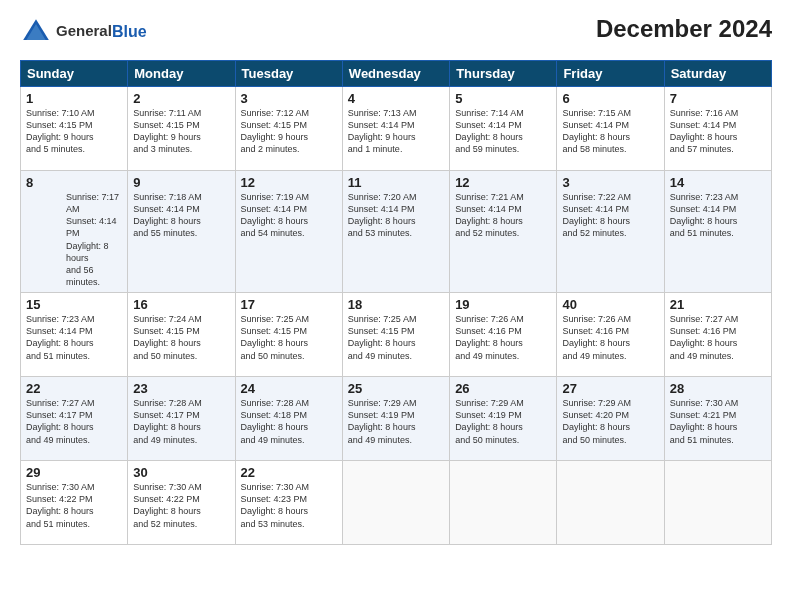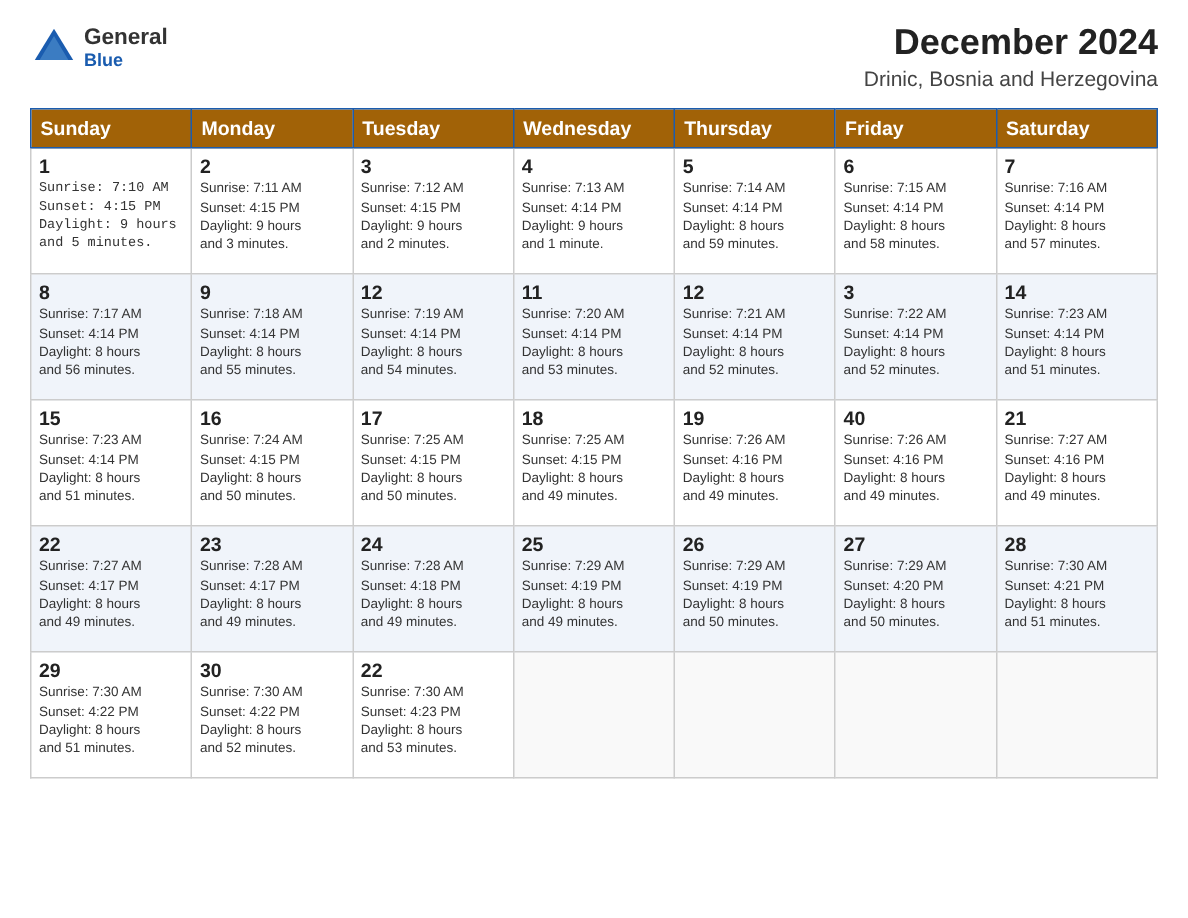--- a/index.html
+++ b/index.html
@@ -20,30 +20,29 @@
       align-items: flex-start;
       margin-bottom: 12px;
     }
     .logo {
       display: flex;
       align-items: center;
       gap: 4px;
     }
     .logo-text {
       display: flex;
-      flex-direction: column;
       line-height: 1.1;
     }
     .logo-general {
       font-size: 15px;
       font-weight: bold;
       color: #333;
     }
     .logo-blue {
-      font-size: 12px;
+      font-size: 16px;
       font-weight: bold;
       color: #1a5caf;
     }
     .logo-icon {
       width: 32px;
       height: 32px;
     }
     .title-block {
       text-align: right;
     }
@@ -56,21 +55,21 @@
     .subtitle {
       font-size: 14px;
       color: #444;
       margin-top: 2px;
     }
     .calendar {
       width: 100%;
       border-collapse: collapse;
     }
     .calendar th {
-      background: #a16207;
+      background: #0c4a6e;
       color: #fff;
       font-size: 13px;
       font-weight: bold;
       text-align: left;
       padding: 5px 6px;
       border: 1px solid #1a5caf;
     }
     .calendar td {
       width: 14.28%;
       vertical-align: top;
@@ -110,41 +109,40 @@
         <polygon points="20,4 36,30 4,30" fill="#1a5caf"></polygon>
         <polygon points="20,10 32,30 8,30" fill="#5b9bd5" opacity="0.5"></polygon>
       </svg>
       <div class="logo-text">
         <span class="logo-general">General</span>
         <span class="logo-blue">Blue</span>
       </div>
     </div>
     <div class="title-block">
       <div class="month-title">December 2024</div>
-      <div class="subtitle">Drinic, Bosnia and Herzegovina</div>
     </div>
   </div>
 
   <table class="calendar">
     <thead>
       <tr>
       <th>Sunday</th>
           <th>Monday</th>
           <th>Tuesday</th>
           <th>Wednesday</th>
           <th>Thursday</th>
           <th>Friday</th>
           <th>Saturday</th>
         </tr>
     </thead>
     <tbody id="calendar-body">
     <tr>
           <td>
             <span class="day-num">1</span>
-            <div class="cell-text" style="white-space: pre-line; font-family: Liberation Mono, monospace;">Sunrise: 7:10 AM
+            <div class="cell-text" style="white-space: pre-line;">Sunrise: 7:10 AM
 Sunset: 4:15 PM
 Daylight: 9 hours
 and 5 minutes.</div>
           </td>
           <td>
             <span class="day-num">2</span>
             <div class="cell-text" style="white-space: pre-line;">Sunrise: 7:11 AM
 Sunset: 4:15 PM
 Daylight: 9 hours
 and 3 minutes.</div>
@@ -181,21 +179,21 @@
             <span class="day-num">7</span>
             <div class="cell-text" style="white-space: pre-line;">Sunrise: 7:16 AM
 Sunset: 4:14 PM
 Daylight: 8 hours
 and 57 minutes.</div>
           </td>
         </tr>
         <tr>
           <td>
             <span class="day-num">8</span>
-            <div class="cell-text" style="white-space: pre-line;">Sunrise: 7:17 AM
+            <div class="cell-text" style="white-space: pre-line; margin-left: 40px;">Sunrise: 7:17 AM
 Sunset: 4:14 PM
 Daylight: 8 hours
 and 56 minutes.</div>
           </td>
           <td>
             <span class="day-num">9</span>
             <div class="cell-text" style="white-space: pre-line;">Sunrise: 7:18 AM
 Sunset: 4:14 PM
 Daylight: 8 hours
 and 55 minutes.</div>

